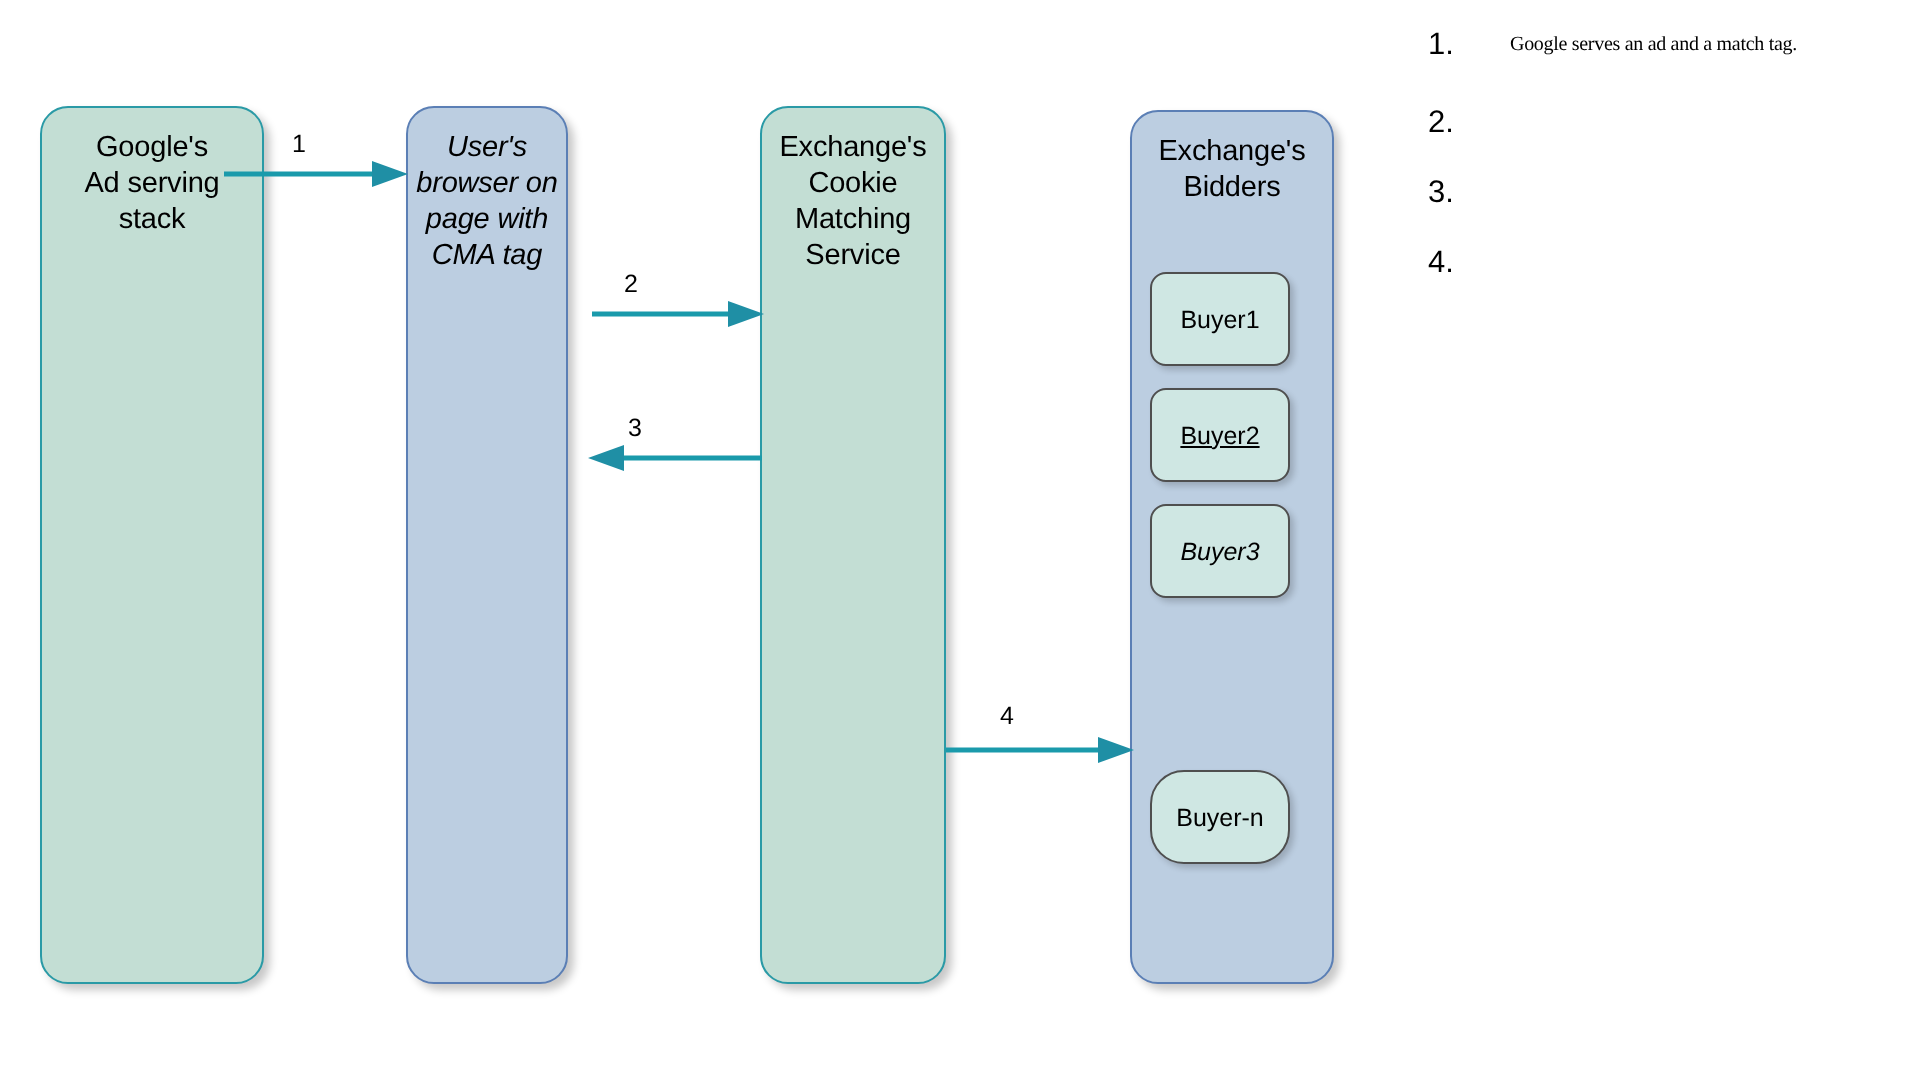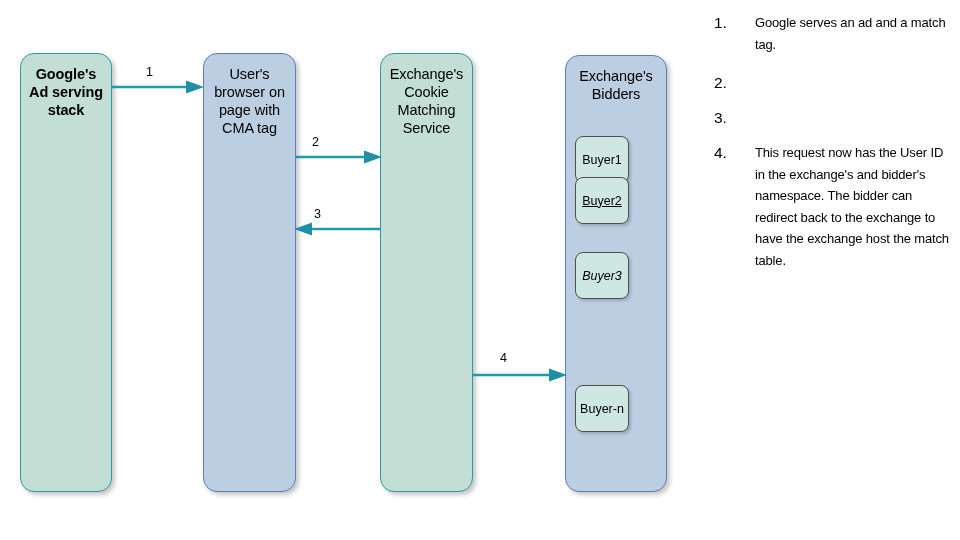--- a/index.html
+++ b/index.html
@@ -46,48 +46,48 @@
   .pillar-label {
     display: block;
     font-size: 14.5px;
     line-height: 18px;
     color: #000;
     padding: 0 4px;
     white-space: pre-line;
     letter-spacing: -0.1px;
   }
 
-  #box-google  { left: 20px;  top: 53px; width: 92px;  height: 439px; font-weight: bold; }
-  #box-browser { left: 203px; top: 53px; width: 93px;  height: 439px; }
+  #box-google  { left: 20px;  top: 53px; width: 112px;  height: 439px; }
+  #box-browser { left: 203px; top: 53px; width: 81px;  height: 439px; font-style: italic; }
   #box-cms     { left: 380px; top: 53px; width: 93px;  height: 439px; }
   #box-bidders { left: 565px; top: 55px; width: 102px; height: 437px; }
 
   
   .buyer {
     position: absolute;
     left: 575px;
-    width: 54px;
+    width: 70px;
     height: 47px;
     background: #cfe7e3;
     border: 1.2px solid #4f4f4f;
     border-radius: 8px;
     box-shadow: 2px 2px 3px rgba(0,0,0,0.18);
     display: flex;
     align-items: center;
     justify-content: center;
   }
   .buyer-label {
     font-size: 12.5px;
     line-height: 14px;
     color: #000;
   }
   #buyer-1 { top: 136px; }
-  #buyer-2 { top: 177px; text-decoration: underline; }
+  #buyer-2 { top: 194px; text-decoration: underline; }
   #buyer-3 { top: 252px; font-style: italic; }
-  #buyer-n { top: 385px; }
+  #buyer-n { top: 385px; border-radius: 17px; }
 
   
   .arrow {
     position: absolute;
     height: 14px;
   }
   .arrow svg { display: block; overflow: visible; }
   .arrow-label {
     position: absolute;
     font-size: 12.5px;
@@ -121,24 +121,25 @@
   .step-num {
     position: absolute;
     left: 6px;
     top: 0;
     font-size: 15.5px;
     line-height: 21.5px;
     color: #000;
   }
   .step-text {
     display: block;
-    font-size: 13px;
+    font-size: 10px;
     line-height: 21.5px;
     color: #000;
     letter-spacing: -0.15px;
+    font-family: Liberation Serif, serif;
   }
 </style>
 </head>
 <body>
 
 <div id="canvas">
 
   <div class="pillar green" id="box-google">
     <span class="pillar-label">Google's
 Ad serving
@@ -215,17 +216,16 @@
       <span class="step-text">Google serves an ad and a match tag.</span>
     </div>
     <div class="step">
       <span class="step-num">2.</span>
     </div>
     <div class="step">
       <span class="step-num">3.</span>
     </div>
     <div class="step">
       <span class="step-num">4.</span>
-      <span class="step-text">This request now has the User ID in the exchange's and bidder's namespace. The bidder can redirect back to the exchange to have the exchange host the match table.</span>
     </div>
   </div>
 
 </div>
 
 </body></html>

